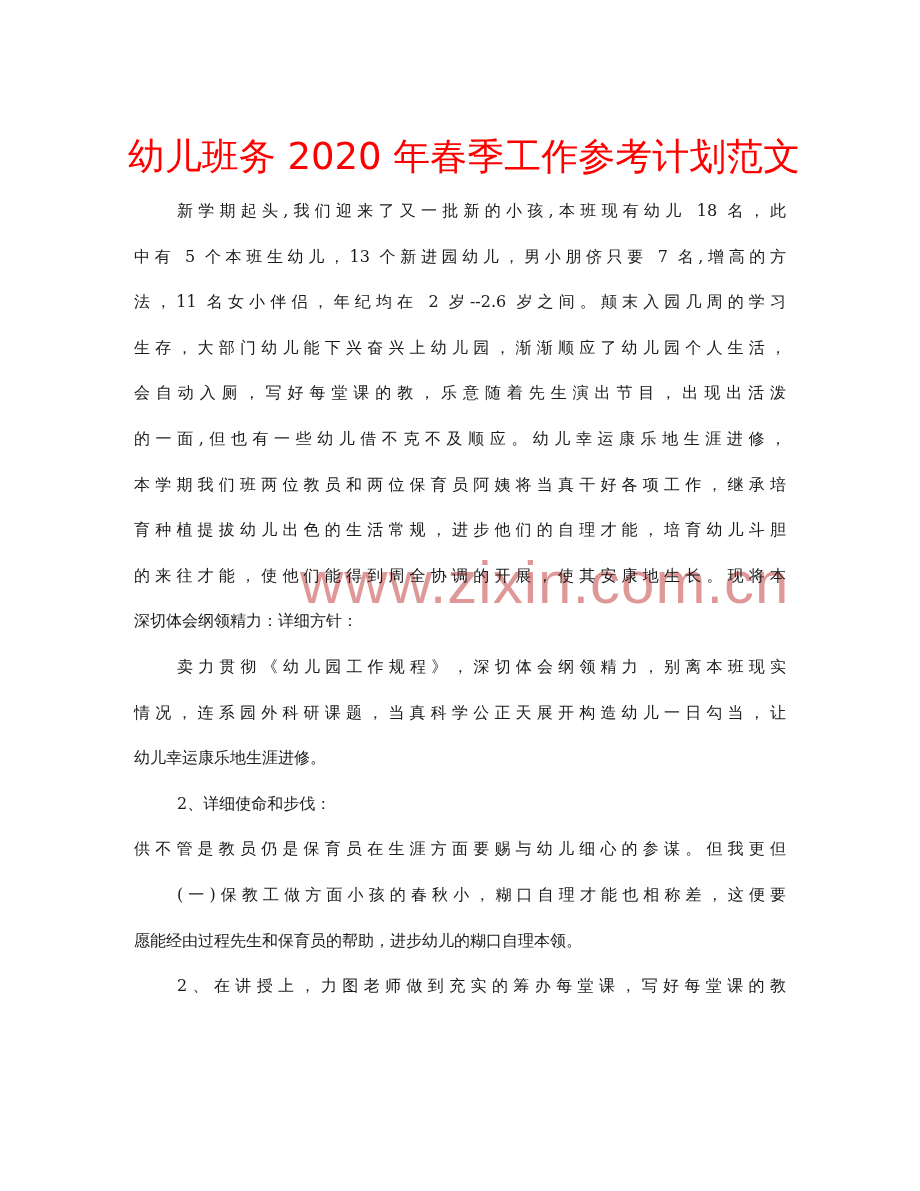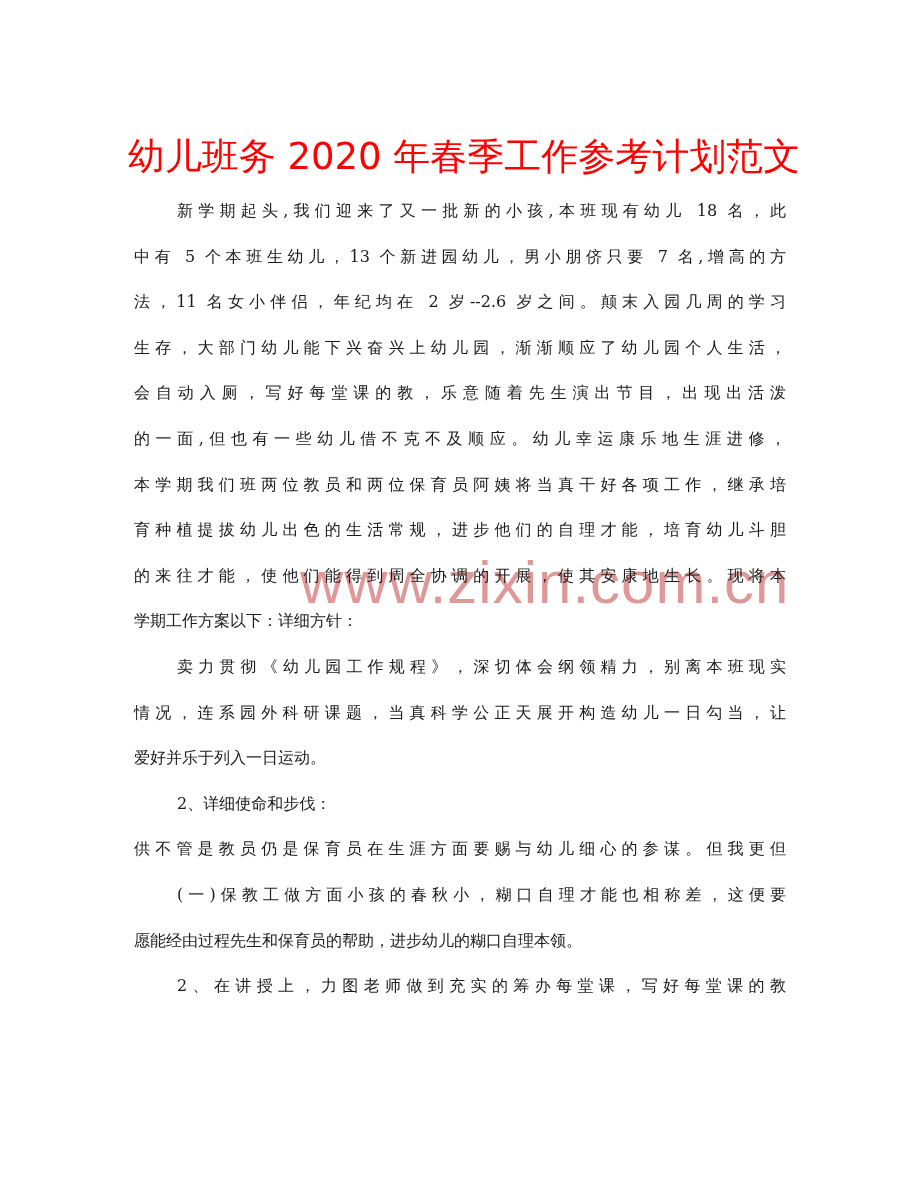--- a/index.html
+++ b/index.html
@@ -84,23 +84,23 @@
   <div class="body-text">
     <div class="line indent">新学期起头,我们迎来了又一批新的小孩,本班现有幼儿 18 名，此</div>
     <div class="line">中有 5 个本班生幼儿，13 个新进园幼儿，男小朋侪只要 7 名,增高的方</div>
     <div class="line">法，11 名女小伴侣，年纪均在 2 岁--2.6 岁之间。颠末入园几周的学习</div>
     <div class="line">生存，大部门幼儿能下兴奋兴上幼儿园，渐渐顺应了幼儿园个人生活，</div>
     <div class="line">会自动入厕，写好每堂课的教，乐意随着先生演出节目，出现出活泼</div>
     <div class="line">的一面,但也有一些幼儿借不克不及顺应。幼儿幸运康乐地生涯进修，</div>
     <div class="line">本学期我们班两位教员和两位保育员阿姨将当真干好各项工作，继承培</div>
     <div class="line">育种植提拔幼儿出色的生活常规，进步他们的自理才能，培育幼儿斗胆</div>
     <div class="line">的来往才能，使他们能得到周全协调的开展，使其安康地生长。现将本</div>
-    <div class="line last">学期工作方案以下：详细方针：</div>
+    <div class="line last">深切体会纲领精力：详细方针：</div>
     <div class="line indent">卖力贯彻《幼儿园工作规程》，深切体会纲领精力，别离本班现实</div>
     <div class="line">情况，连系园外科研课题，当真科学公正天展开构造幼儿一日勾当，让</div>
-    <div class="line last">爱好并乐于列入一日运动。</div>
+    <div class="line last">幼儿幸运康乐地生涯进修。</div>
     <div class="line indent last">2、详细使命和步伐：</div>
     <div class="line">供不管是教员仍是保育员在生涯方面要赐与幼儿细心的参谋。但我更但</div>
     <div class="line indent">(一)保教工做方面小孩的春秋小，糊口自理才能也相称差，这便要</div>
     <div class="line last">愿能经由过程先生和保育员的帮助，进步幼儿的糊口自理本领。</div>
     <div class="line indent">2、在讲授上，力图老师做到充实的筹办每堂课，写好每堂课的教</div>
   </div>
 </div>
 
 </body></html>

